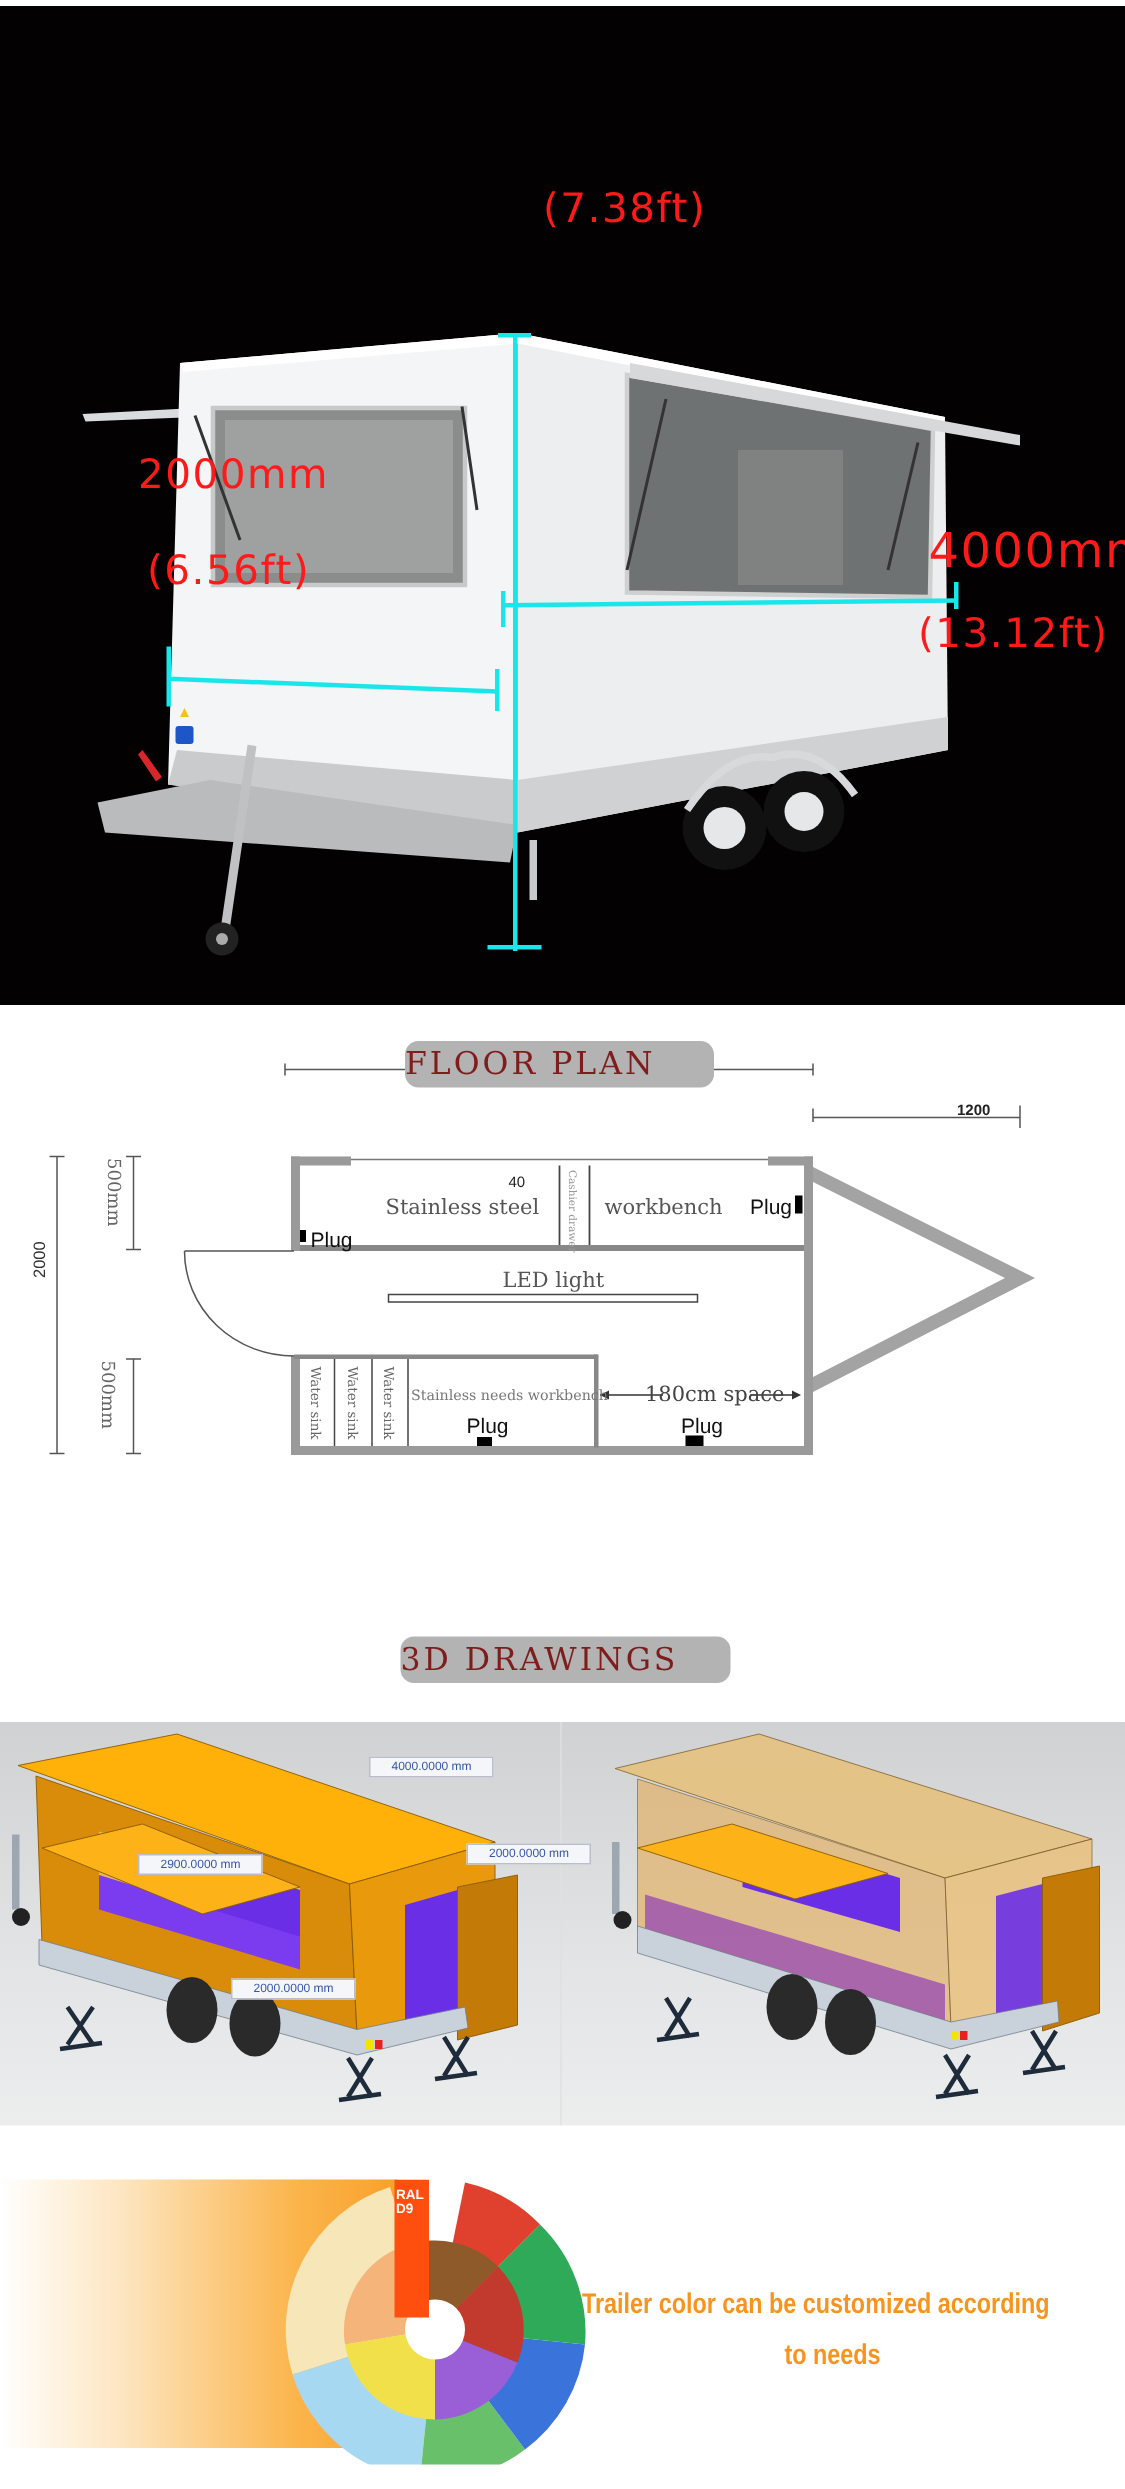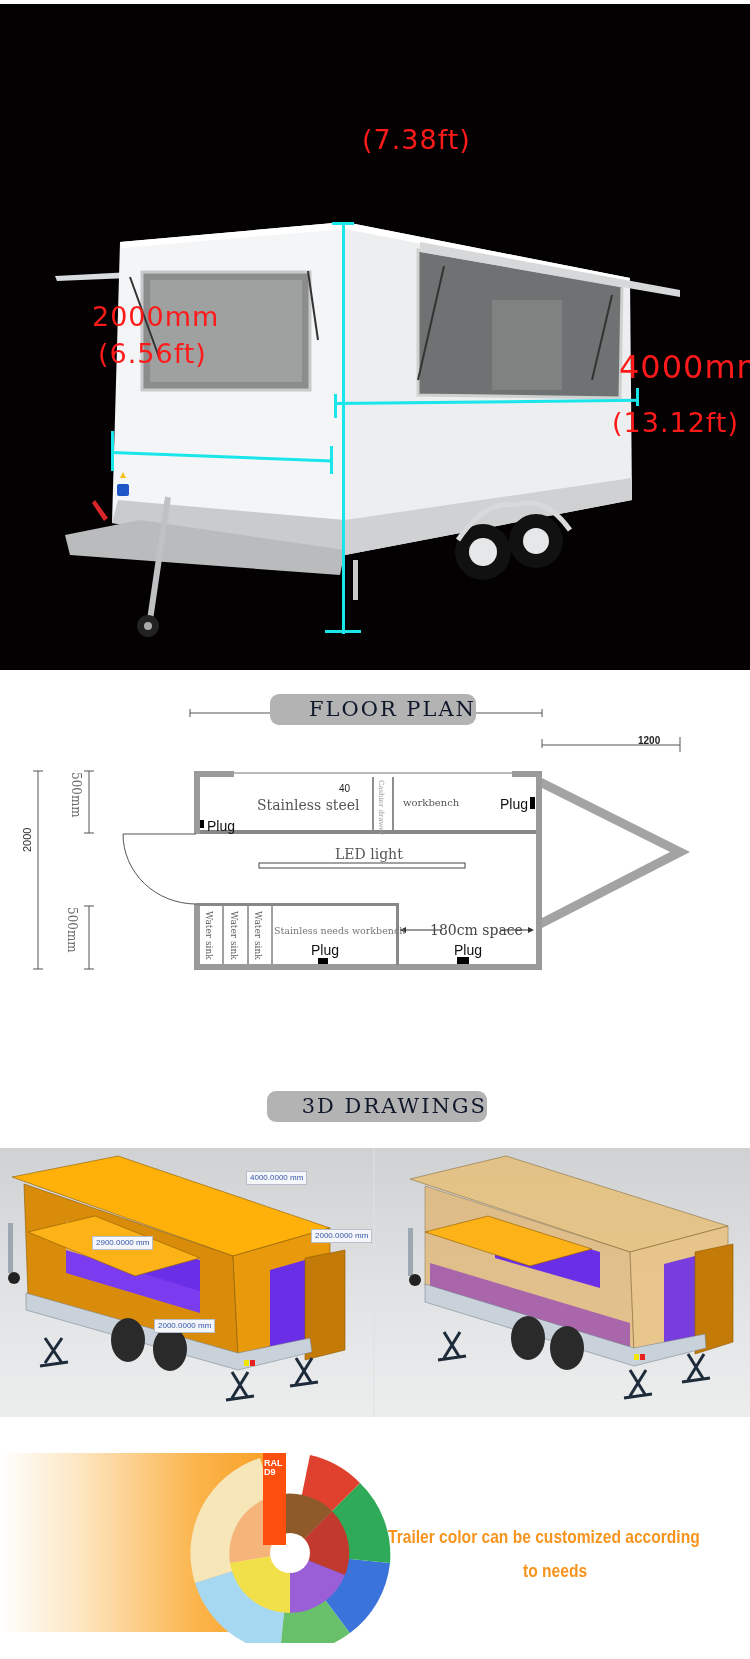--- a/index.html
+++ b/index.html
@@ -8,34 +8,34 @@
 
   
   .hero { position: absolute; left: 0; top: 4px; width: 750px; height: 666px; background: #030102; overflow: hidden; }
   .dim-label { position: absolute; color: #ff1a1a; font-family: "DejaVu Sans", sans-serif; letter-spacing: 1px; white-space: nowrap; line-height: 1; }
   .dim-big { font-size: 36px; }
   .dim-mid { font-size: 27px; }
   .dim-small { font-size: 32px; }
   .cyan { position: absolute; background: #19e6ea; }
 
   
-  .pill { position: absolute; height: 31px; border-radius: 9px; background: #b3b3b3; color: #0f172a;
-          font-family: "DejaVu Serif", serif; font-size: 21px; letter-spacing: 2px; text-align: right; line-height: 31px; }
+  .pill { position: absolute; height: 31px; border-radius: 9px; background: #b3b3b3; color: #7f1d1d;
+          font-family: "DejaVu Serif", serif; font-size: 21px; letter-spacing: 2px; text-align: left; line-height: 31px; }
 
   
   .fp { position: absolute; left: 0; top: 680px; width: 750px; height: 320px; }
   .fp-text { position: absolute; font-family: "DejaVu Serif", serif; color: #555; white-space: nowrap; line-height: 1; }
   .fp-plug { position: absolute; font-family: "Liberation Sans", sans-serif; font-size: 14px; color: #111; white-space: nowrap; line-height: 1; }
   .fp-vert { position: absolute; writing-mode: vertical-rl; font-family: "DejaVu Serif", serif; color: #666; white-space: nowrap; line-height: 1; }
 
   
   .panel3d { position: absolute; left: 0; top: 1148px; width: 750px; height: 269px;
              background: linear-gradient(180deg, #cfd1d3 0%, #e3e4e6 60%, #eceded 100%); overflow: hidden; }
   .dim-tag { position: absolute; background: #f4f6fa; border: 1px solid #b8bfcc; color: #3656a8; font-size: 8px;
-             padding: 2px 3px; white-space: nowrap; line-height: 1; font-family: "Liberation Sans", sans-serif; }
+             padding: 2px 14px; white-space: nowrap; line-height: 1; font-family: "Liberation Sans", sans-serif; }
 
   
   .color-sec { position: absolute; left: 0; top: 1453px; width: 750px; height: 190px; }
   .color-grad { position: absolute; left: 0; top: 0; width: 265px; height: 179px;
                 background: linear-gradient(90deg, #ffffff 0%, #fde6c2 30%, #fbb44a 75%, #f9a12a 100%); }
   .color-text { position: absolute; color: #f7941d; font-family: "Liberation Sans", sans-serif; font-weight: bold;
                 font-size: 19px; white-space: nowrap; line-height: 1; transform: scaleX(0.82); transform-origin: left center; }
 </style>
 </head>
 <body>
@@ -92,21 +92,21 @@
   <div class="cyan" style="left:325px;top:626px;width:36px;height:3px;"></div>
   <div class="cyan" style="left:112px;top:447px;width:220px;height:3px;transform:rotate(2.2deg);transform-origin:left center;"></div>
   <div class="cyan" style="left:111px;top:427px;width:3px;height:40px;"></div>
   <div class="cyan" style="left:330px;top:442px;width:3px;height:28px;"></div>
   <div class="cyan" style="left:334px;top:398px;width:304px;height:3px;transform:rotate(-0.6deg);transform-origin:left center;"></div>
   <div class="cyan" style="left:334px;top:390px;width:3px;height:24px;"></div>
   <div class="cyan" style="left:636px;top:384px;width:3px;height:18px;"></div>
 
   <div class="dim-label dim-mid" style="left:362px;top:122px;">(7.38ft)</div>
   <div class="dim-label dim-mid" style="left:92px;top:299px;">2000mm</div>
-  <div class="dim-label dim-mid" style="left:98px;top:336px;">(6.56ft)</div>
+  <div class="dim-label dim-mid" style="left:98px;top:363px;">(6.56ft)</div>
   <div class="dim-label dim-small" style="left:619px;top:347px;">4000mm</div>
   <div class="dim-label dim-mid" style="left:612px;top:405px;">(13.12ft)</div>
 </section>
 
 <section class="fp">
   <svg width="750" height="320" viewBox="0 680 750 320" style="position:absolute;left:0;top:0">
 
     <line x1="190" y1="713" x2="542" y2="713" stroke="#555" stroke-width="1"></line>
     <line x1="190" y1="709" x2="190" y2="717" stroke="#555" stroke-width="1"></line>
     <line x1="542" y1="709" x2="542" y2="717" stroke="#555" stroke-width="1"></line>
@@ -163,21 +163,21 @@
   <div class="pill" style="left:270px;top:14px;width:206px;">FLOOR PLAN</div>
 
   <div class="fp-text" style="left:596px;top:56px;font-family:'Liberation Sans',sans-serif;font-weight:bold;font-size:10px;color:#222;margin-left:42px;">1200</div>
   <div class="fp-text" style="left:339px;top:72px;font-family:'Liberation Sans',sans-serif;font-size:10px;color:#222;margin-top:32px;">40</div>
   <div class="fp-text" style="left:22px;top:172px;font-family:'Liberation Sans',sans-serif;font-size:11px;color:#333;transform:rotate(-90deg);transform-origin:left top;">2000</div>
   <div class="fp-vert" style="left:70px;top:92px;font-size:12px;">500mm</div>
   <div class="fp-vert" style="left:66px;top:227px;font-size:12px;">500mm</div>
 
   <div class="fp-text" style="left:257px;top:118px;font-size:14px;">Stainless steel</div>
   <div class="fp-vert" style="left:377px;top:100px;font-size:7px;color:#999;">Cashier drawer</div>
-  <div class="fp-text" style="left:403px;top:118px;font-size:10px;">workbench</div>
+  <div class="fp-text" style="left:403px;top:118px;font-size:14px;">workbench</div>
   <div class="fp-plug" style="left:207px;top:139px;">Plug</div>
   <div class="fp-plug" style="left:500px;top:117px;">Plug</div>
 
   <div class="fp-text" style="left:335px;top:167px;font-size:14px;">LED light</div>
 
   <div class="fp-vert" style="left:204px;top:231px;font-size:9px;">Water sink</div>
   <div class="fp-vert" style="left:229px;top:231px;font-size:9px;">Water sink</div>
   <div class="fp-vert" style="left:253px;top:231px;font-size:9px;">Water sink</div>
   <div class="fp-text" style="left:274px;top:246px;font-size:9.5px;color:#777;">Stainless needs workbench</div>
   <div class="fp-text" style="left:430px;top:243px;font-size:14px;color:#444;">180cm space</div>

